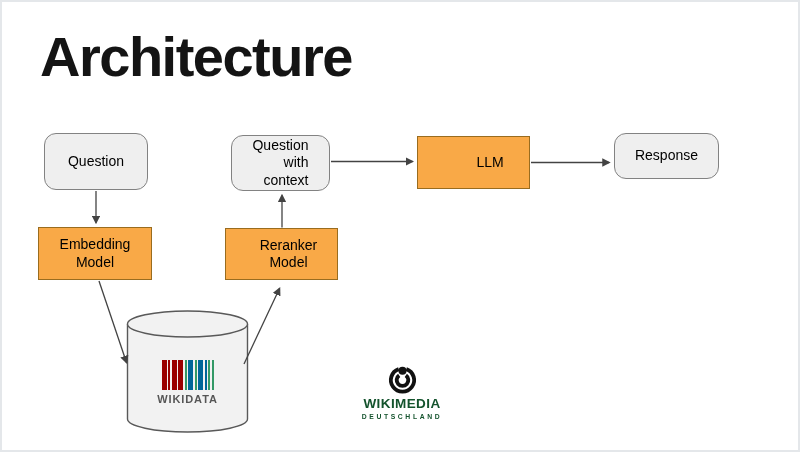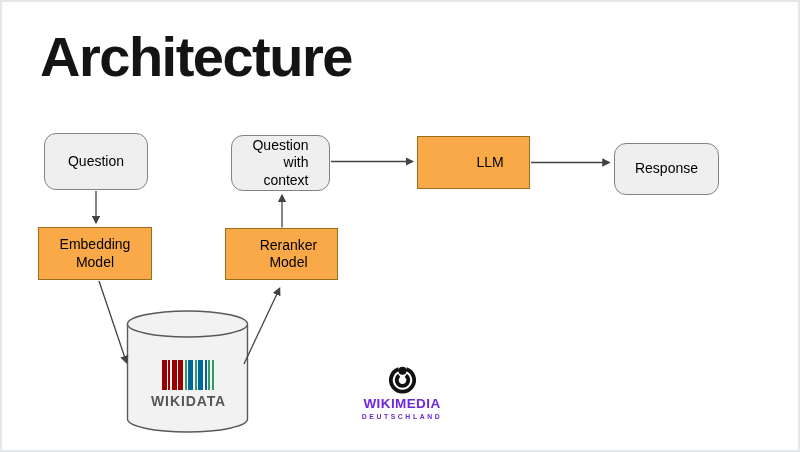--- a/index.html
+++ b/index.html
@@ -26,24 +26,24 @@
     text-align:right;
   }
   .node.orange {
     background:var(--orange-fill); border:1px solid var(--orange-border);
   }
   .wikidata-logo { position:absolute; left:149px; top:358px; width:73px; text-align:center; }
   .barcode { display:flex; justify-content:center; align-items:stretch; height:30px; }
   .barcode span { display:block; height:100%; margin-right:1.5px; }
   .barcode span:last-child { margin-right:0; }
   .wikidata-label {
-    margin-top:3px; font-size:14px; font-weight:bold; letter-spacing:0.9px;
+    margin-top:3px; font-size:11px; font-weight:bold; letter-spacing:0.9px;
     color:var(--wikidata-text);
   }
-  .wm-logo { position:absolute; left:352px; top:361px; width:96px; text-align:center; color:#6d28d9; }
+  .wm-logo { position:absolute; left:352px; top:361px; width:96px; text-align:center; color:#14532d; }
   .wm-mark { width:31px; height:31px; display:block; margin:0 auto; }
   .wm-org { font-size:13.5px; font-weight:bold; letter-spacing:0.4px; margin-top:2px; }
   .wm-sub { font-size:6.8px; font-weight:bold; letter-spacing:2.6px; margin-top:2px; }
 </style>
 </head>
 <body>
 
 <div class="slide">
 
   <h1 class="title">Architecture</h1>
@@ -85,21 +85,21 @@
 
   <div class="node orange" style="left:223px; top:226px; width:113px; height:52px;padding-left:14px;">
     <span>Reranker
 Model</span>
   </div>
 
   <div class="node orange" style="left:415px; top:134px; width:113px; height:53px;padding-left:33px;">
     <span>LLM</span>
   </div>
 
-  <div class="node gray" style="left:612px; top:141px; width:105px; height:52px;">
+  <div class="node gray" style="left:612px; top:131px; width:105px; height:46px;">
     <span>Response</span>
   </div>
 
   <div class="wikidata-logo">
     <div class="barcode" id="wikidata-barcode">
         <span style="width: 5px; background: rgb(153, 0, 0);"></span>
         <span style="width: 2px; background: rgb(153, 0, 0);"></span>
         <span style="width: 5px; background: rgb(153, 0, 0);"></span>
         <span style="width: 5px; background: rgb(153, 0, 0);"></span>
         <span style="width: 2px; background: rgb(51, 153, 102);"></span>

